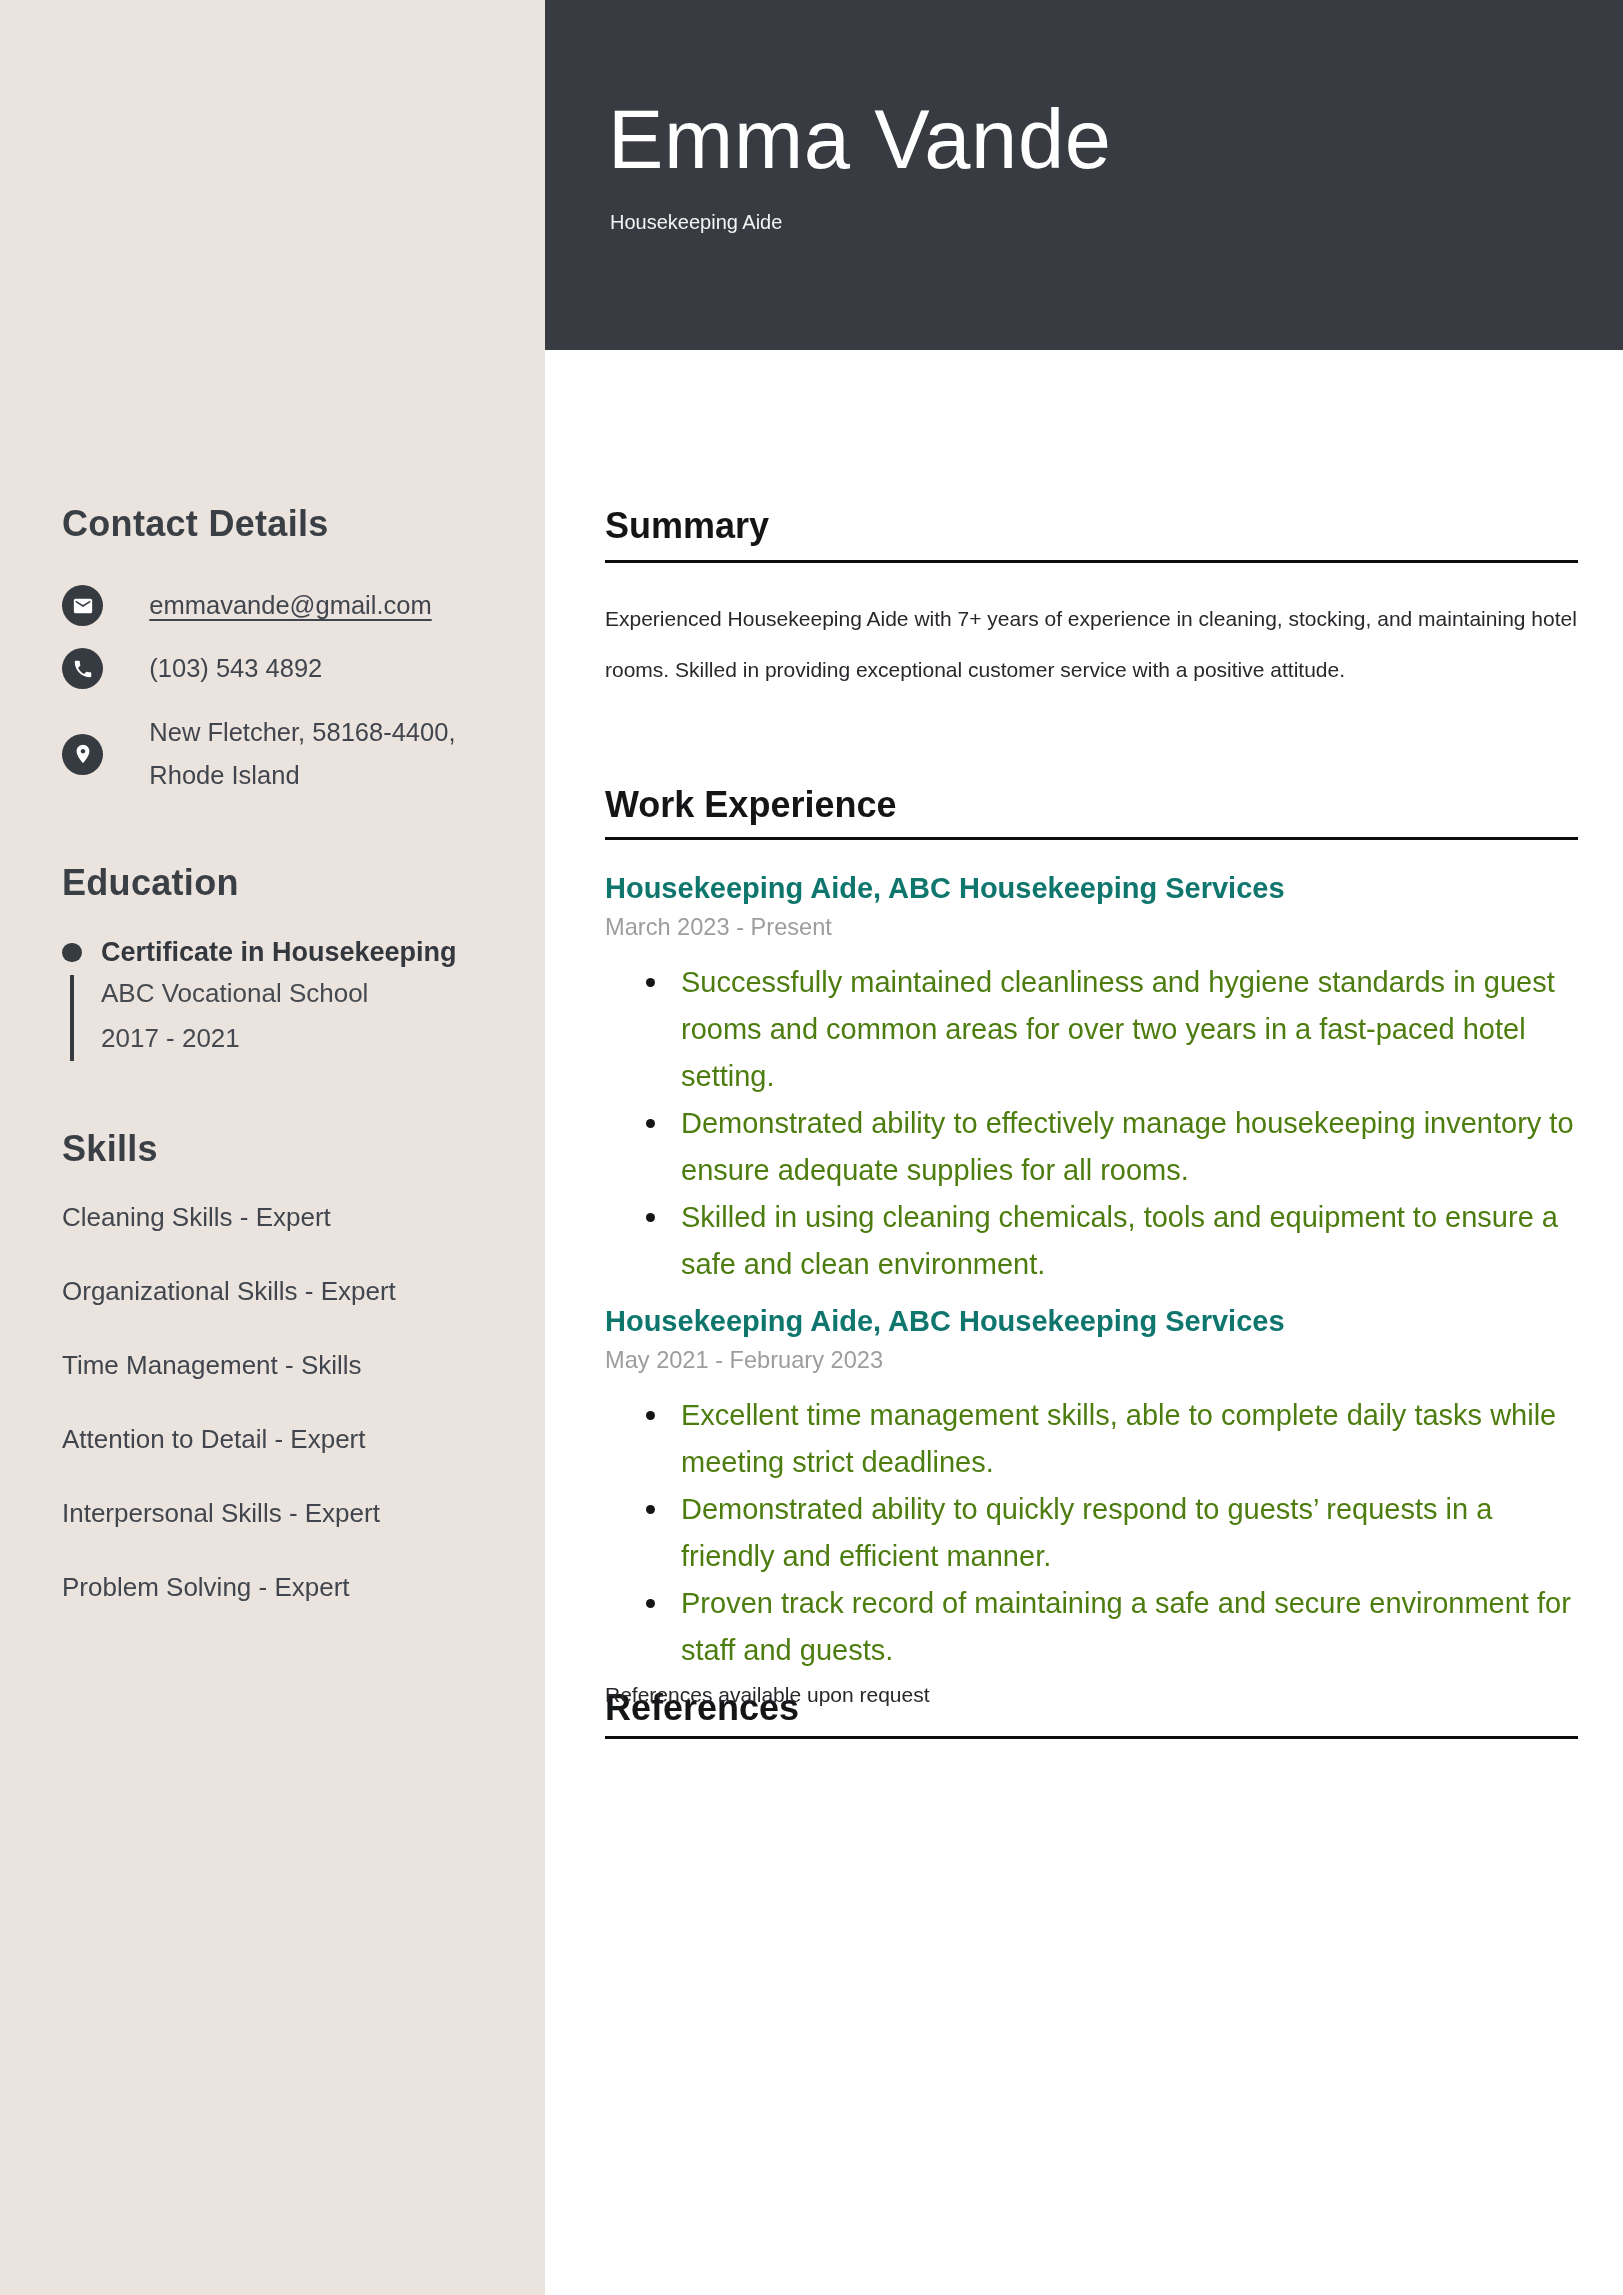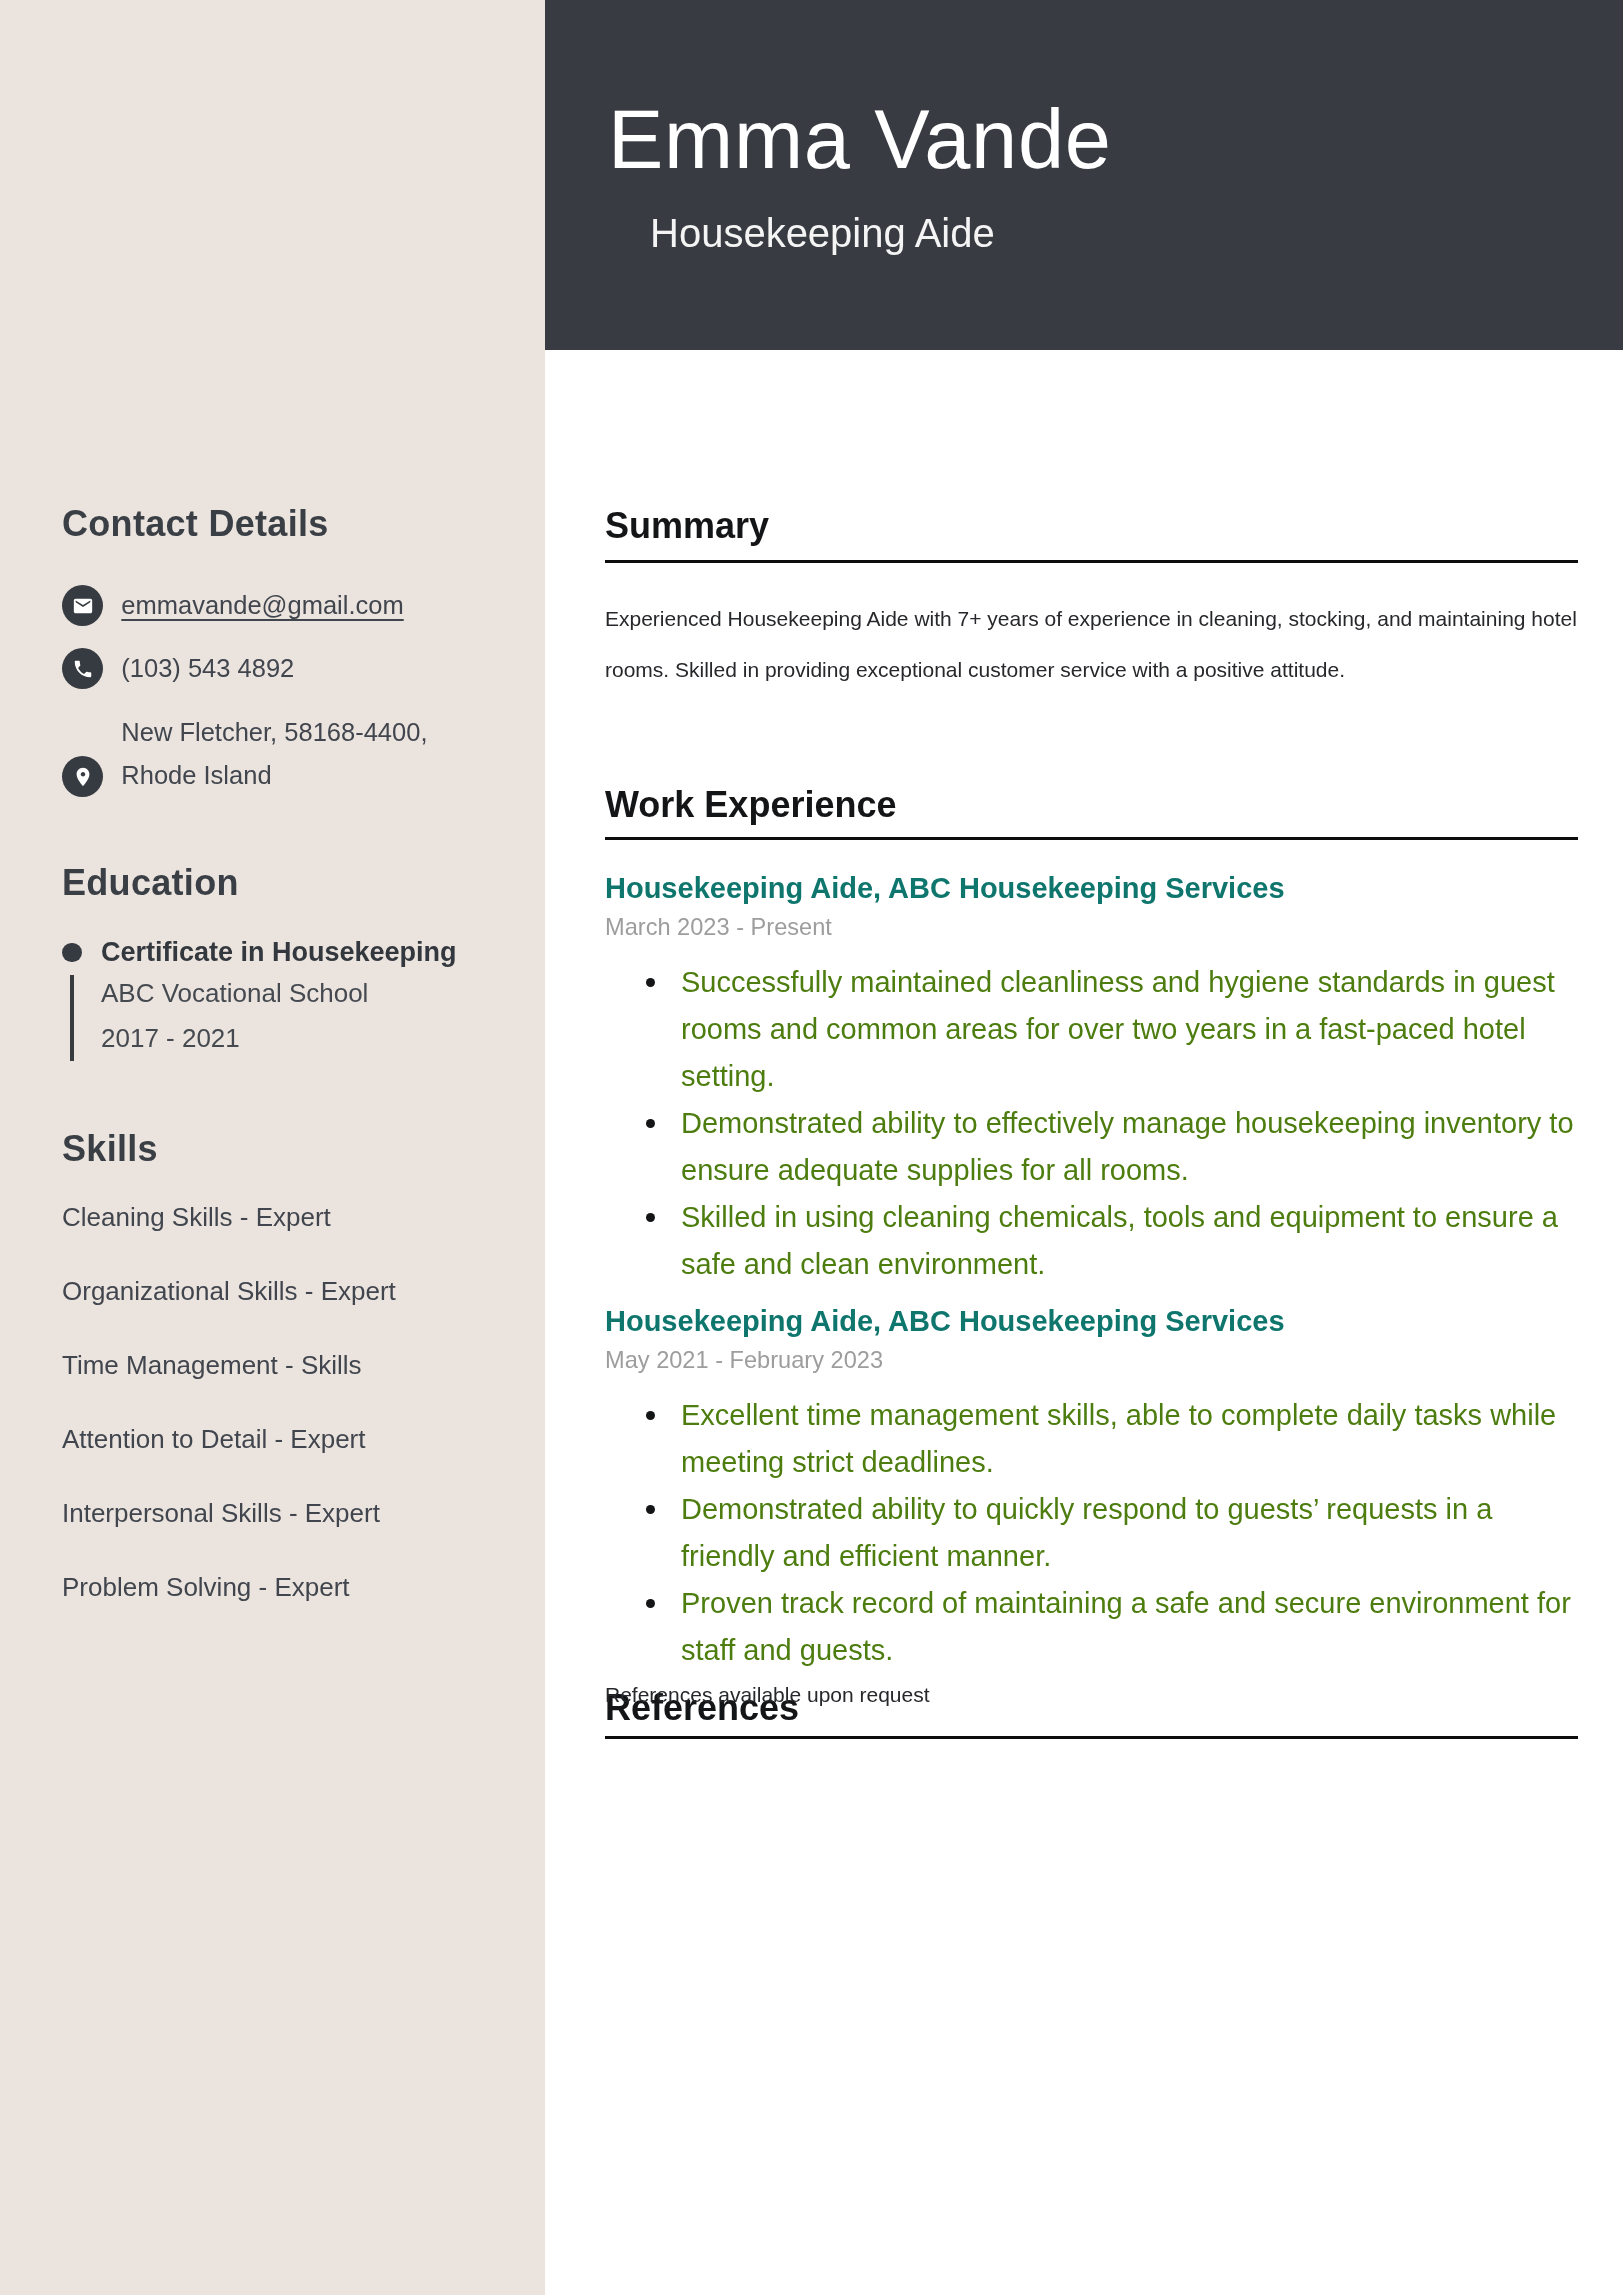--- a/index.html
+++ b/index.html
@@ -18,31 +18,31 @@
     position:absolute; left:154px; top:60px; width:236px; height:236px; border-radius:50%;
     overflow:hidden;
   }
   #photo svg { display:block; width:100%; height:100%; }
   .name {
     position:absolute; left:608px; top:98px; color:#ffffff;
     font-size:83px; font-weight:300; letter-spacing:0.7px; line-height:1;
   }
   .job-title-header {
     position:absolute; left:610px; top:211px; color:#f4f4f4;
-    font-size:40px; font-weight:300; line-height:1.1;margin-left:40px;
+    font-size:20px; font-weight:300; line-height:1.1;
   }
   
   #sidebar { position:absolute; left:0; top:0; width:545px; height:2295px; background:#ebe3dd; }
   .side-h {
     position:absolute; left:62px; color:#3a3f46; font-size:36px; font-weight:700;
     line-height:1.15; letter-spacing:0.3px;
   }
   #contact-heading { top:503px; }
   #contact-rows { position:absolute; left:62px; top:585px; width:432px; }
-  .c-row { display:flex; align-items:flex-end; margin-bottom:22px; }
+  .c-row { display:flex; align-items:center; margin-bottom:22px;gap:28px; }
   .c-icon {
     flex:0 0 41px; width:41px; height:41px; border-radius:50%; background:#363a41;
     display:flex; align-items:center; justify-content:center;
   }
   .c-icon svg { width:22px; height:22px; fill:#ffffff; }
   .c-text {
     margin-left:18.3px; color:#41464e; font-size:25.5px; line-height:41px; font-weight:400;
   }
   .c-text.two-line { line-height:43px; padding-top:0px; }
   a.c-text { text-decoration:underline; text-underline-offset:4.6px; color:#41464e; }

